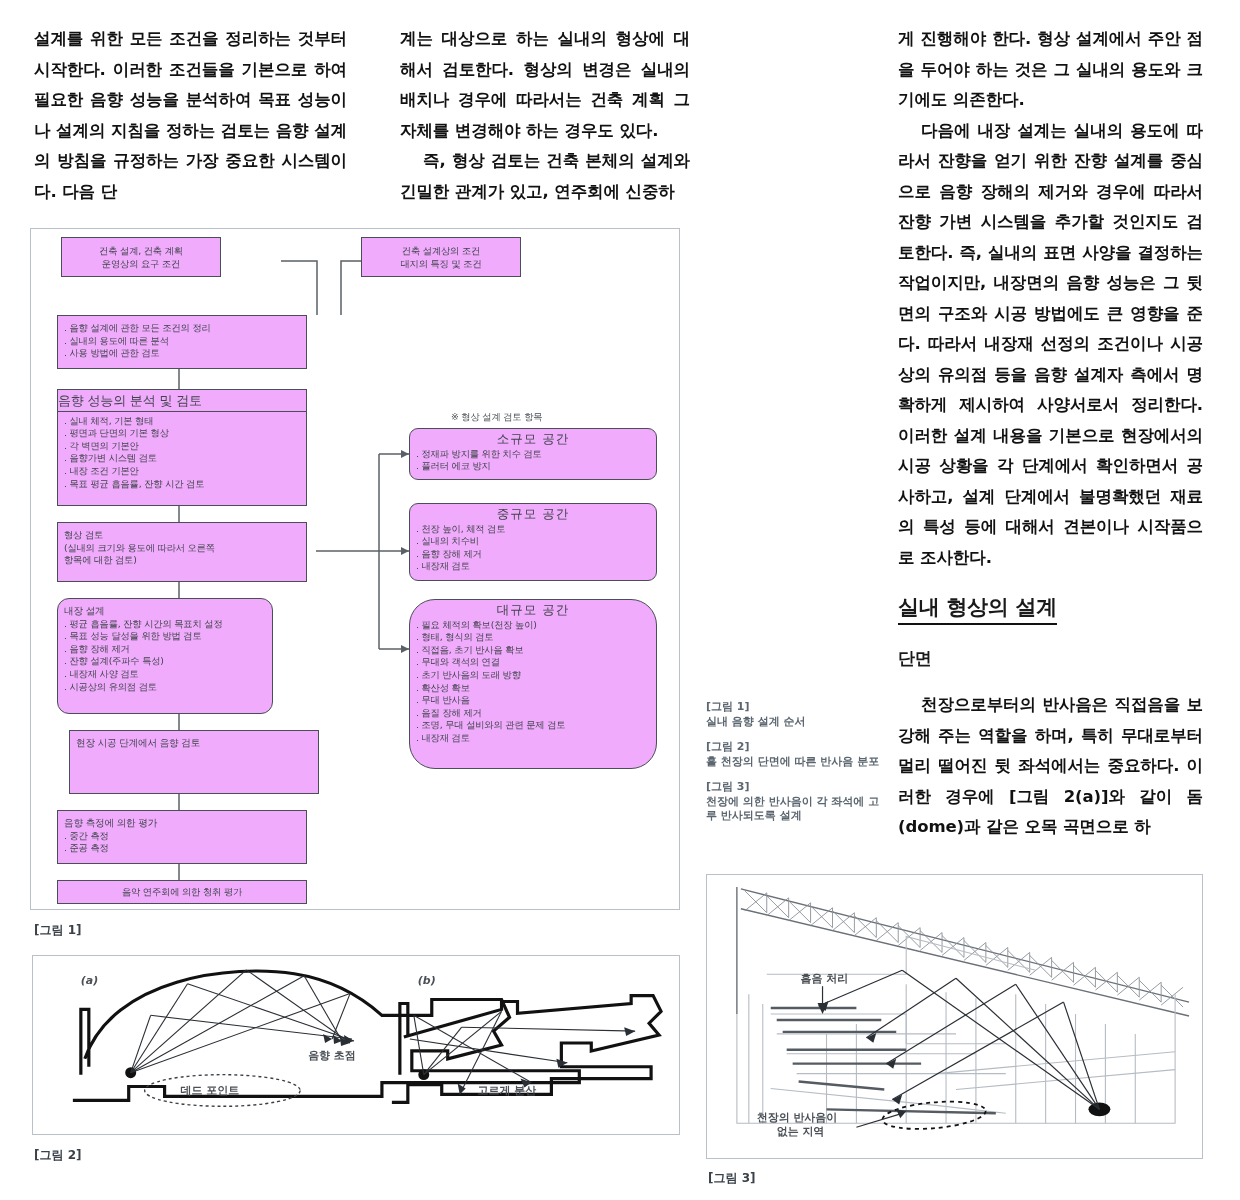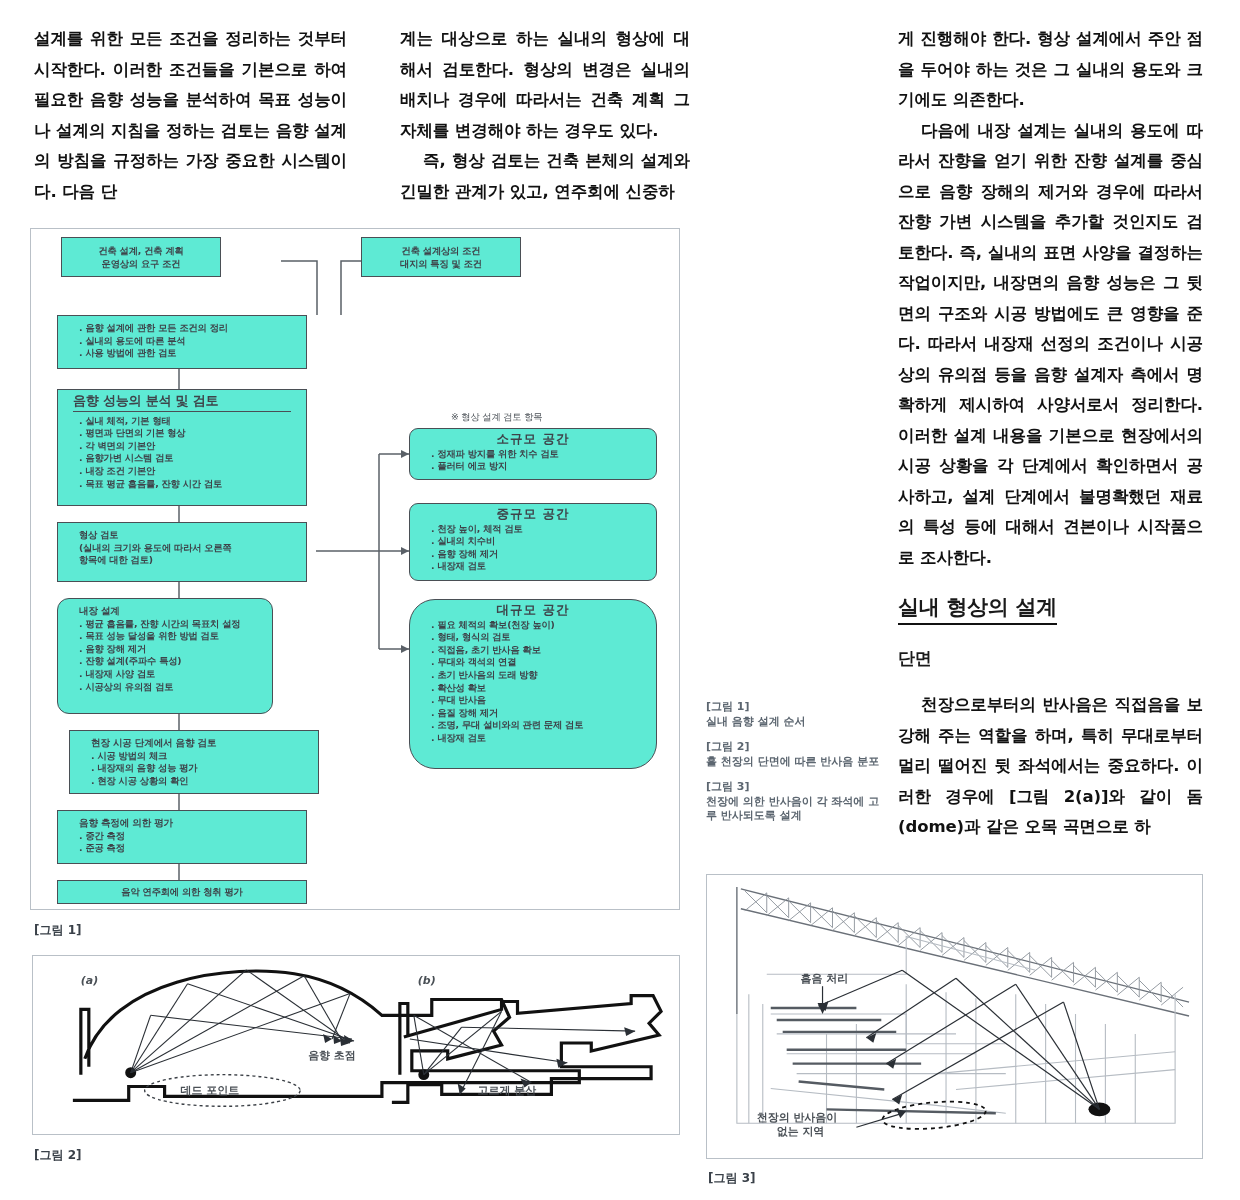--- a/index.html
+++ b/index.html
@@ -79,27 +79,27 @@
   }
   #fig1-frame { left: 30px;  top: 228px; width: 650px; height: 682px; }
   #fig2-frame { left: 32px;  top: 955px; width: 648px; height: 180px; }
   #fig3-frame { left: 706px; top: 874px; width: 497px; height: 285px; }
 
   
   #flow { position: absolute; left: 0; top: 0; width: 650px; height: 682px; }
   .fbox {
     position: absolute;
     border: 1.6px solid #4a4f55;
-    background: #5eead4;
+    background: #f0abfc;
     font-size: 9.3px;
     line-height: 12.6px;
     color: #3e444a;
-    font-weight: 700;
+    font-weight: 400;
     letter-spacing: -0.2px;
-    padding: 3px 21px;
+    padding: 3px 6px;
   }
   .fbox.center { text-align: center; }
   .fbox .title-left { display:block; text-align:left; font-size: 9.6px; }
   .fbox ul { margin: 0; padding: 0; list-style: none; }
   .fbox ul li { white-space: nowrap; }
   .fbox ul li::before { content: ". "; }
   .fbox.round { border-radius: 9px; }
   .fbox .hdr-sep {
     display: block; text-align: left;
     font-size: 13px; padding-bottom: 3px; margin-bottom: 3px;
@@ -236,25 +236,20 @@
         <li>목표 성능 달성을 위한 방법 검토</li>
         <li>음향 장해 제거</li>
         <li>잔향 설계(주파수 특성)</li>
         <li>내장재 사양 검토</li>
         <li>시공상의 유의점 검토</li>
       </ul>
     </div>
 
     <div class="fbox" style="left:26px; top:501px; width:250px; height:64px; padding-top:6px;margin-left:12px;">
       <span class="title-left">현장 시공 단계에서 음향 검토</span>
-      <ul>
-        <li>시공 방법의 체크</li>
-        <li>내장재의 음향 성능 평가</li>
-        <li>현장 시공 상황의 확인</li>
-      </ul>
     </div>
 
     <div class="fbox center" style="left:26px; top:651px; width:250px; height:24px; padding-top:5px;">
       <span>음악 연주회에 의한 청취 평가</span>
     </div>
 
     <div class="fbox" style="left:26px; top:581px; width:250px; height:54px; padding-top:6px;">
       <span class="title-left">음향 측정에 의한 평가</span>
       <ul>
         <li>중간 측정</li>

